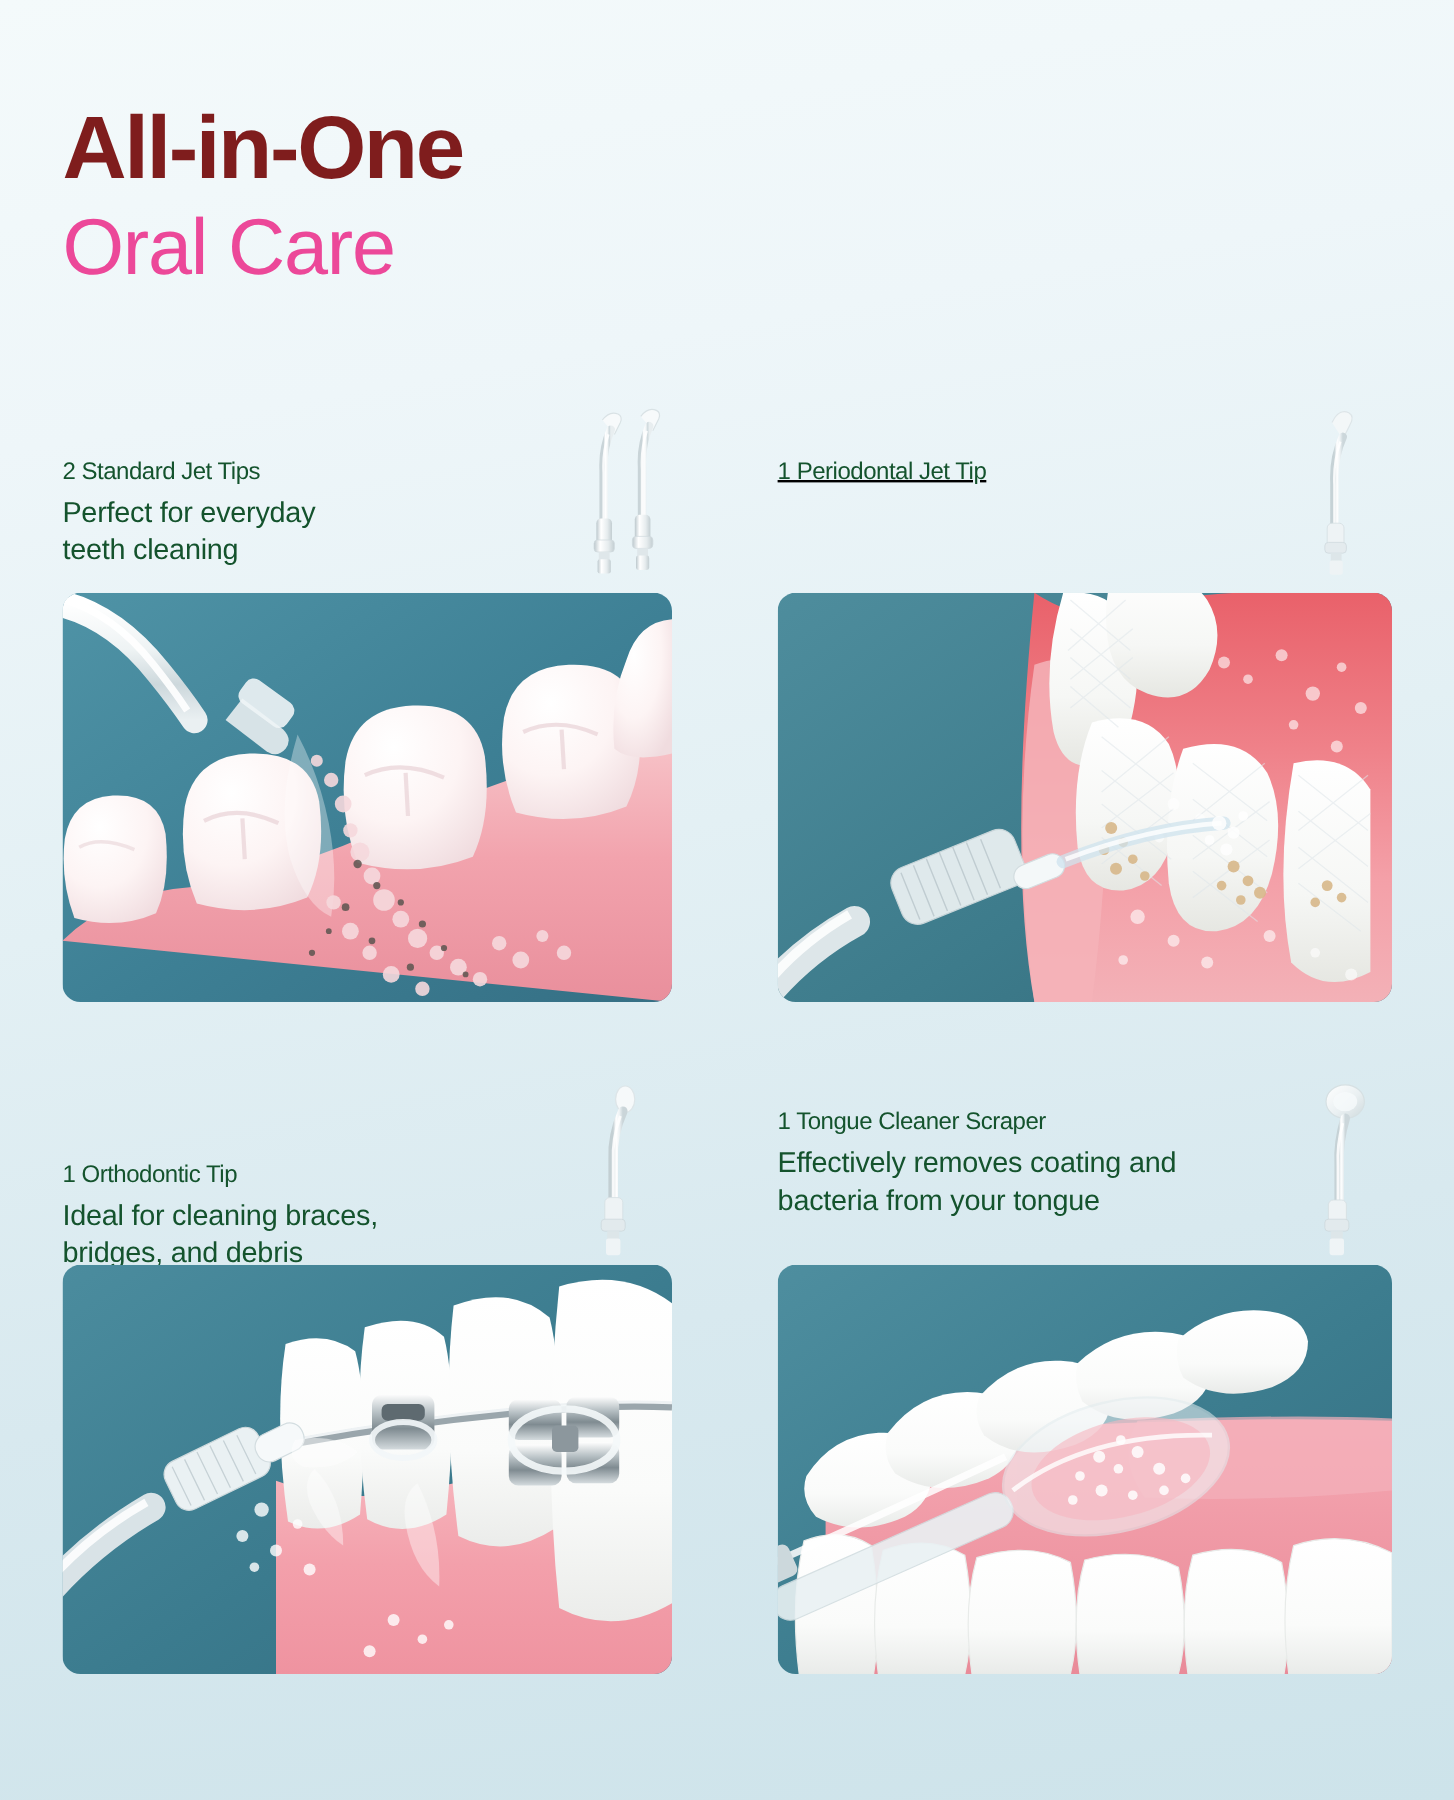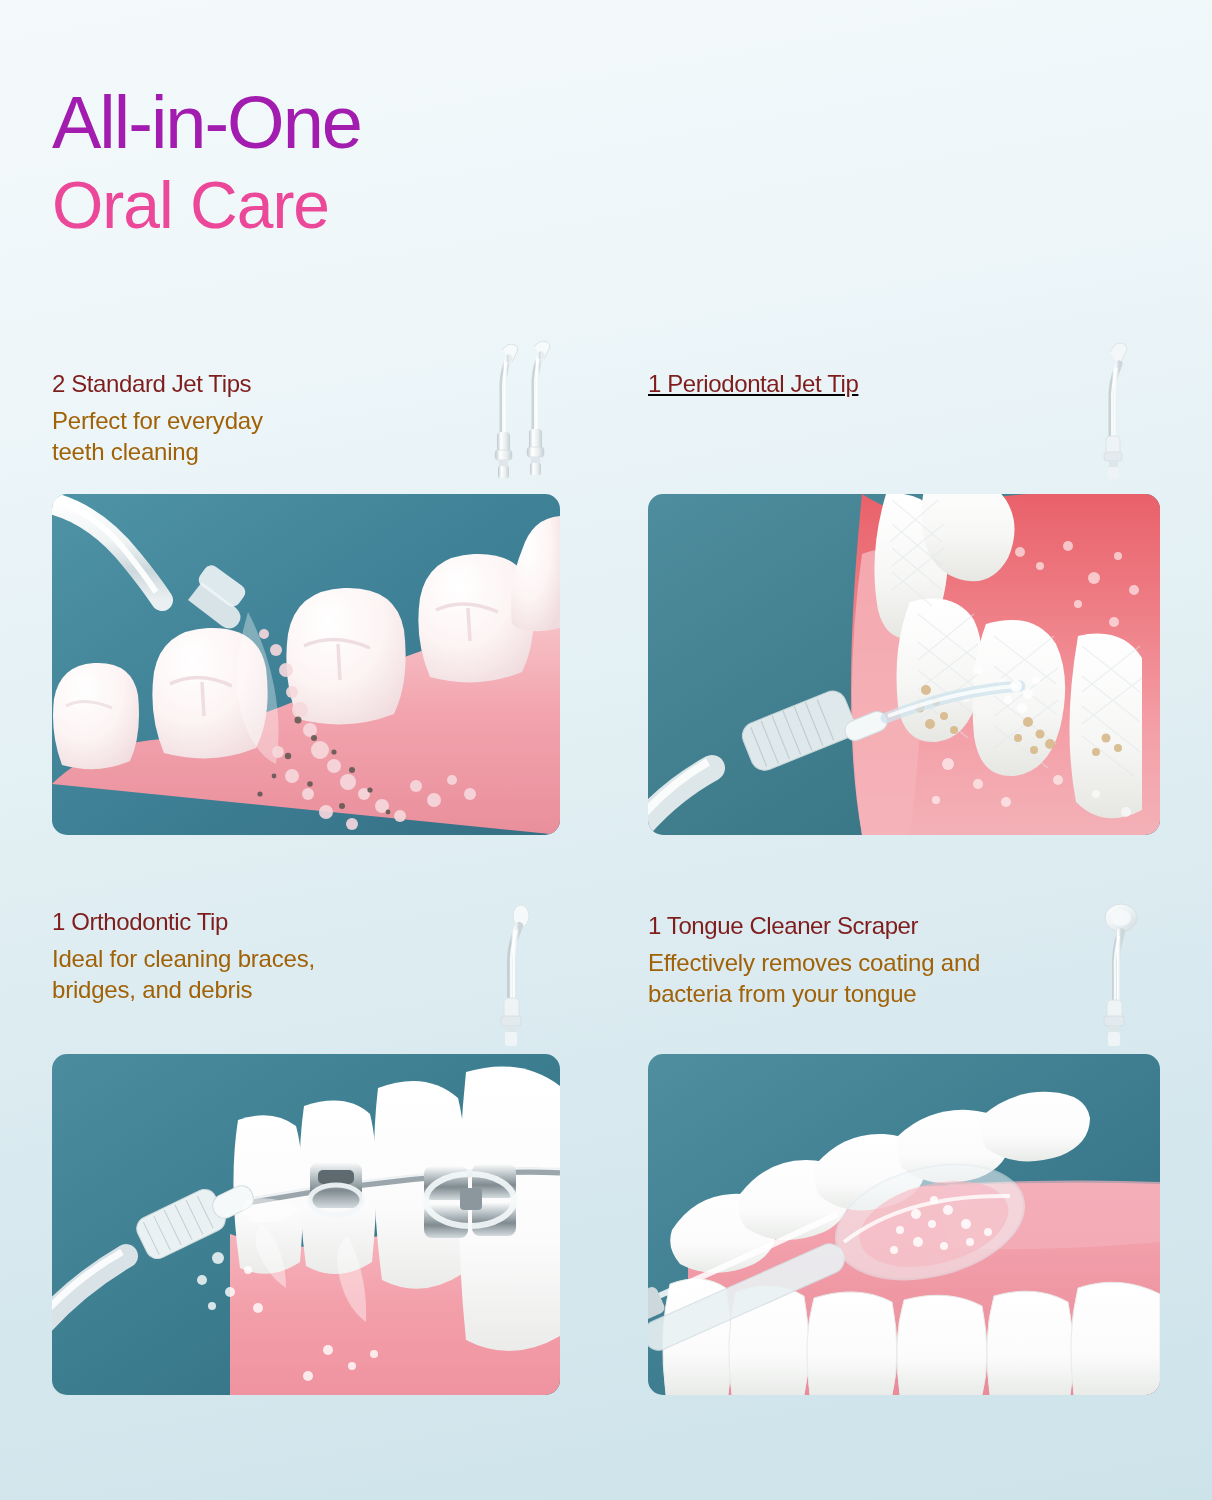--- a/index.html
+++ b/index.html
@@ -6,41 +6,41 @@
   html,body { width:1212px; height:1500px; }
   body {
     font-family:"Liberation Sans", sans-serif;
     background:linear-gradient(170deg,#f4fafb 0%,#eef6f9 22%,#e3f0f4 46%,#d8e9ef 70%,#cde3ea 100%);
     position:relative; overflow:hidden;
   }
 
   
   .title-block { position:absolute; left:52px; top:86px; }
   .title-main {
-    font-size:74px; font-weight:normal; color:#a21caf;
+    font-size:74px; font-weight:bold; color:#7f1d1d;
     letter-spacing:-2px; line-height:1.0;
   }
   .title-sub {
     font-size:66px; font-weight:400; color:#ec4899;
     letter-spacing:-1px; line-height:1.25; margin-top:4px;
   }
 
   
   .cell { position:absolute; }
   .cell-tl { left:52px;  top:370px; width:508px; }
   .cell-tr { left:648px; top:370px; width:512px;text-decoration:underline; }
-  .cell-bl { left:52px;  top:908px; width:508px; }
+  .cell-bl { left:52px;  top:956px; width:508px; }
   .cell-br { left:648px; top:912px; width:512px; }
 
   .f-heading {
-    font-size:24px; font-weight:400; color:#7f1d1d;
-    letter-spacing:-0.4px; line-height:1.15; white-space:nowrap;
+    font-size:20px; font-weight:400; color:#14532d;
+    letter-spacing:-0.4px; line-height:1.15; white-space:nowrap;margin-top:12px;
   }
   .f-desc {
-    font-size:24px; font-weight:400; color:#a16207;
+    font-size:24px; font-weight:400; color:#14532d;
     line-height:1.3; margin-top:7px; letter-spacing:-0.2px;
   }
 
   
   .tip-art { position:absolute; }
   .tip-tl { left:476px; top:332px; }
   .tip-tr { left:1092px; top:336px; }
   .tip-bl { left:490px; top:900px; }
   .tip-br { left:1092px; top:900px; }
 

